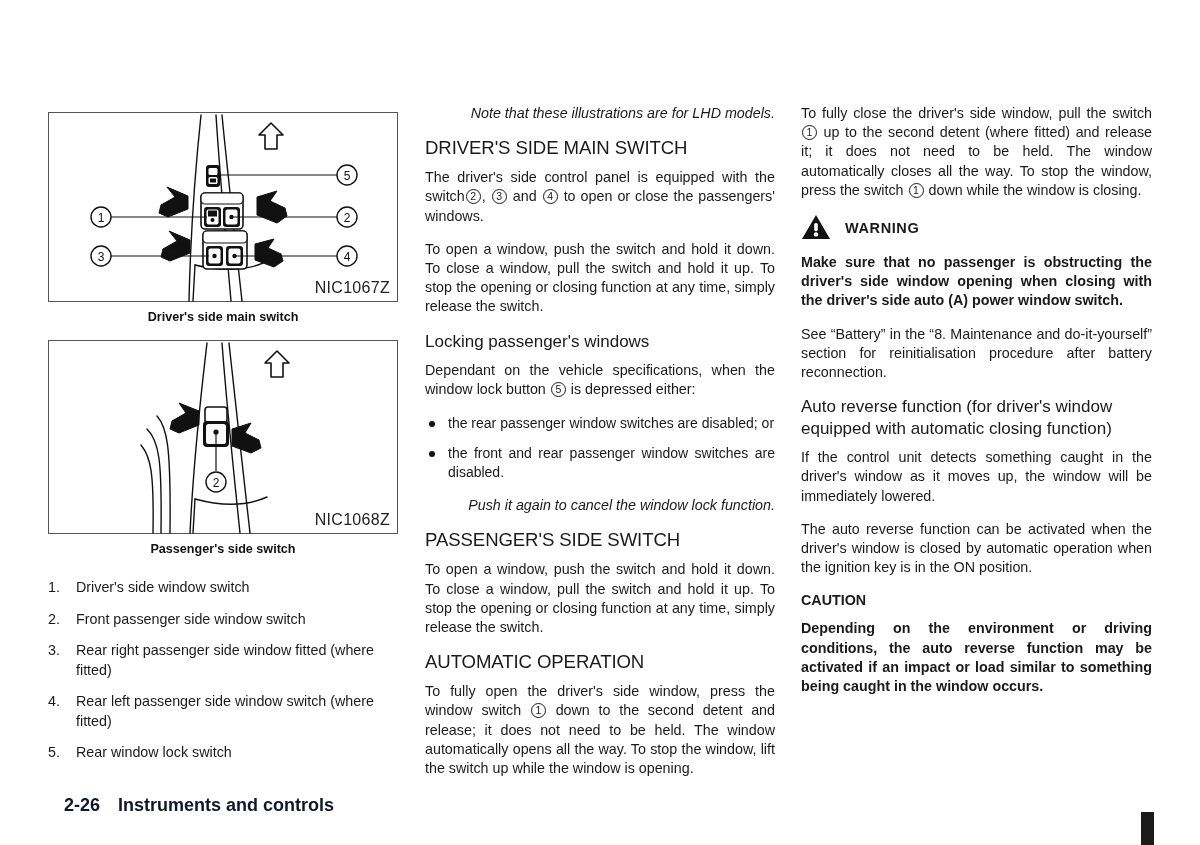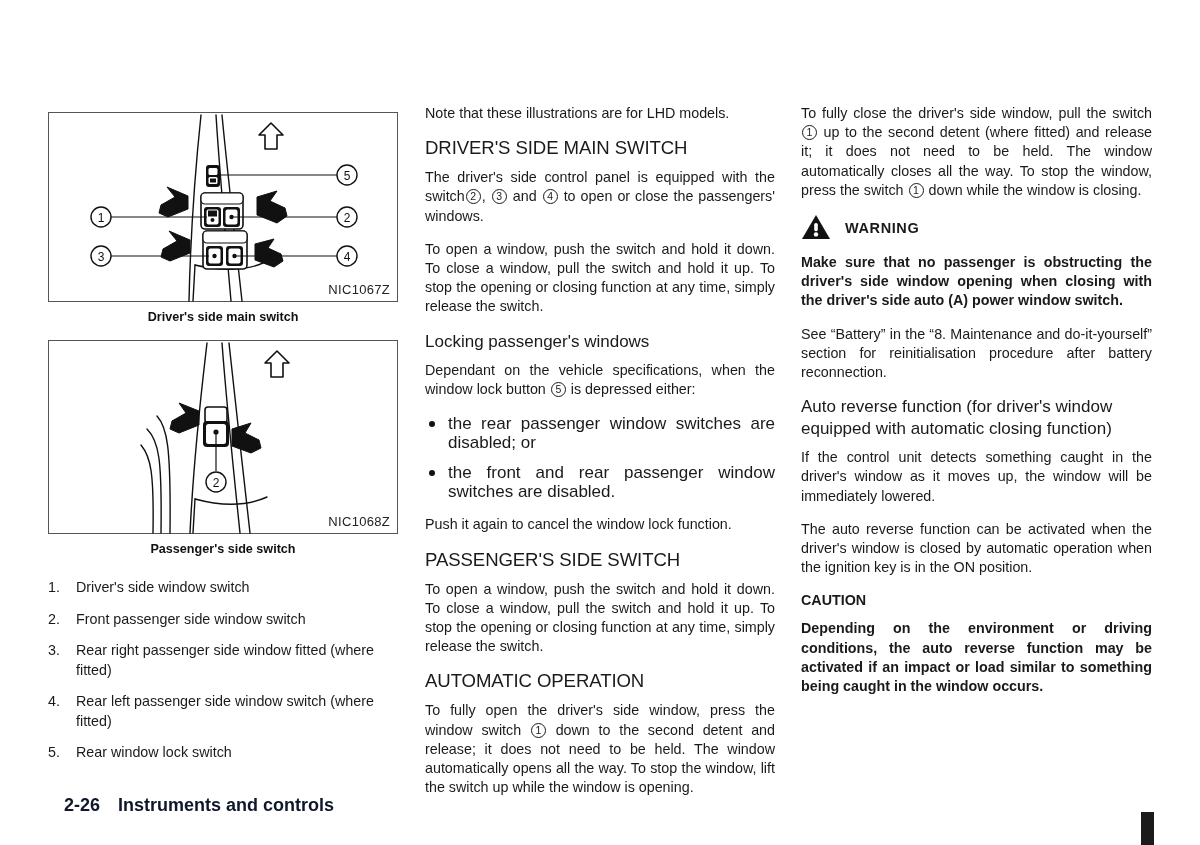--- a/index.html
+++ b/index.html
@@ -34,21 +34,21 @@
   
   p.body {
     margin: 0 0 14px 0;
     font-size: 14.3px;
     line-height: 19.2px;
     text-align: justify;
     text-justify: inter-word;
     hyphens: manual;
   }
   p.body.last { margin-bottom: 12px; }
-  p.nojust { text-align: left; }
+  p.nojust { text-align: right; font-style: italic; }
 
   h2.sec {
     margin: 0 0 9px 0;
     font-size: 18.6px;
     font-weight: 400;
     line-height: 22px;
     letter-spacing: -0.1px;
   }
   h3.sub {
     margin: 0 0 9px 0;
@@ -86,21 +86,21 @@
   
   ul.bullets {
     margin: 0 0 14px 0;
     padding: 0;
     list-style: none;
   }
   ul.bullets li {
     position: relative;
     padding-left: 23px;
     margin-bottom: 11px;
-    font-size: 17px;
+    font-size: 14px;
     line-height: 19.2px;
     text-align: justify;
   }
   ul.bullets li:last-child { margin-bottom: 12px; }
   ul.bullets li::before {
     content: "";
     position: absolute;
     left: 4px; top: 7px;
     width: 6px; height: 6px;
     background: #111;
@@ -121,21 +121,21 @@
   
   .figbox {
     position: relative;
     border: 1.5px solid #555;
     background: #fff;
     box-sizing: border-box;
   }
   .figcode {
     position: absolute;
     right: 7px; bottom: 4px;
-    font-size: 13px;
+    font-size: 16px;
     letter-spacing: 0.3px;
     color: #222;
   }
   .figcaption {
     text-align: center;
     font-size: 12.6px;
     font-weight: bold;
     margin-top: 8px;
     color: #111;
   }

